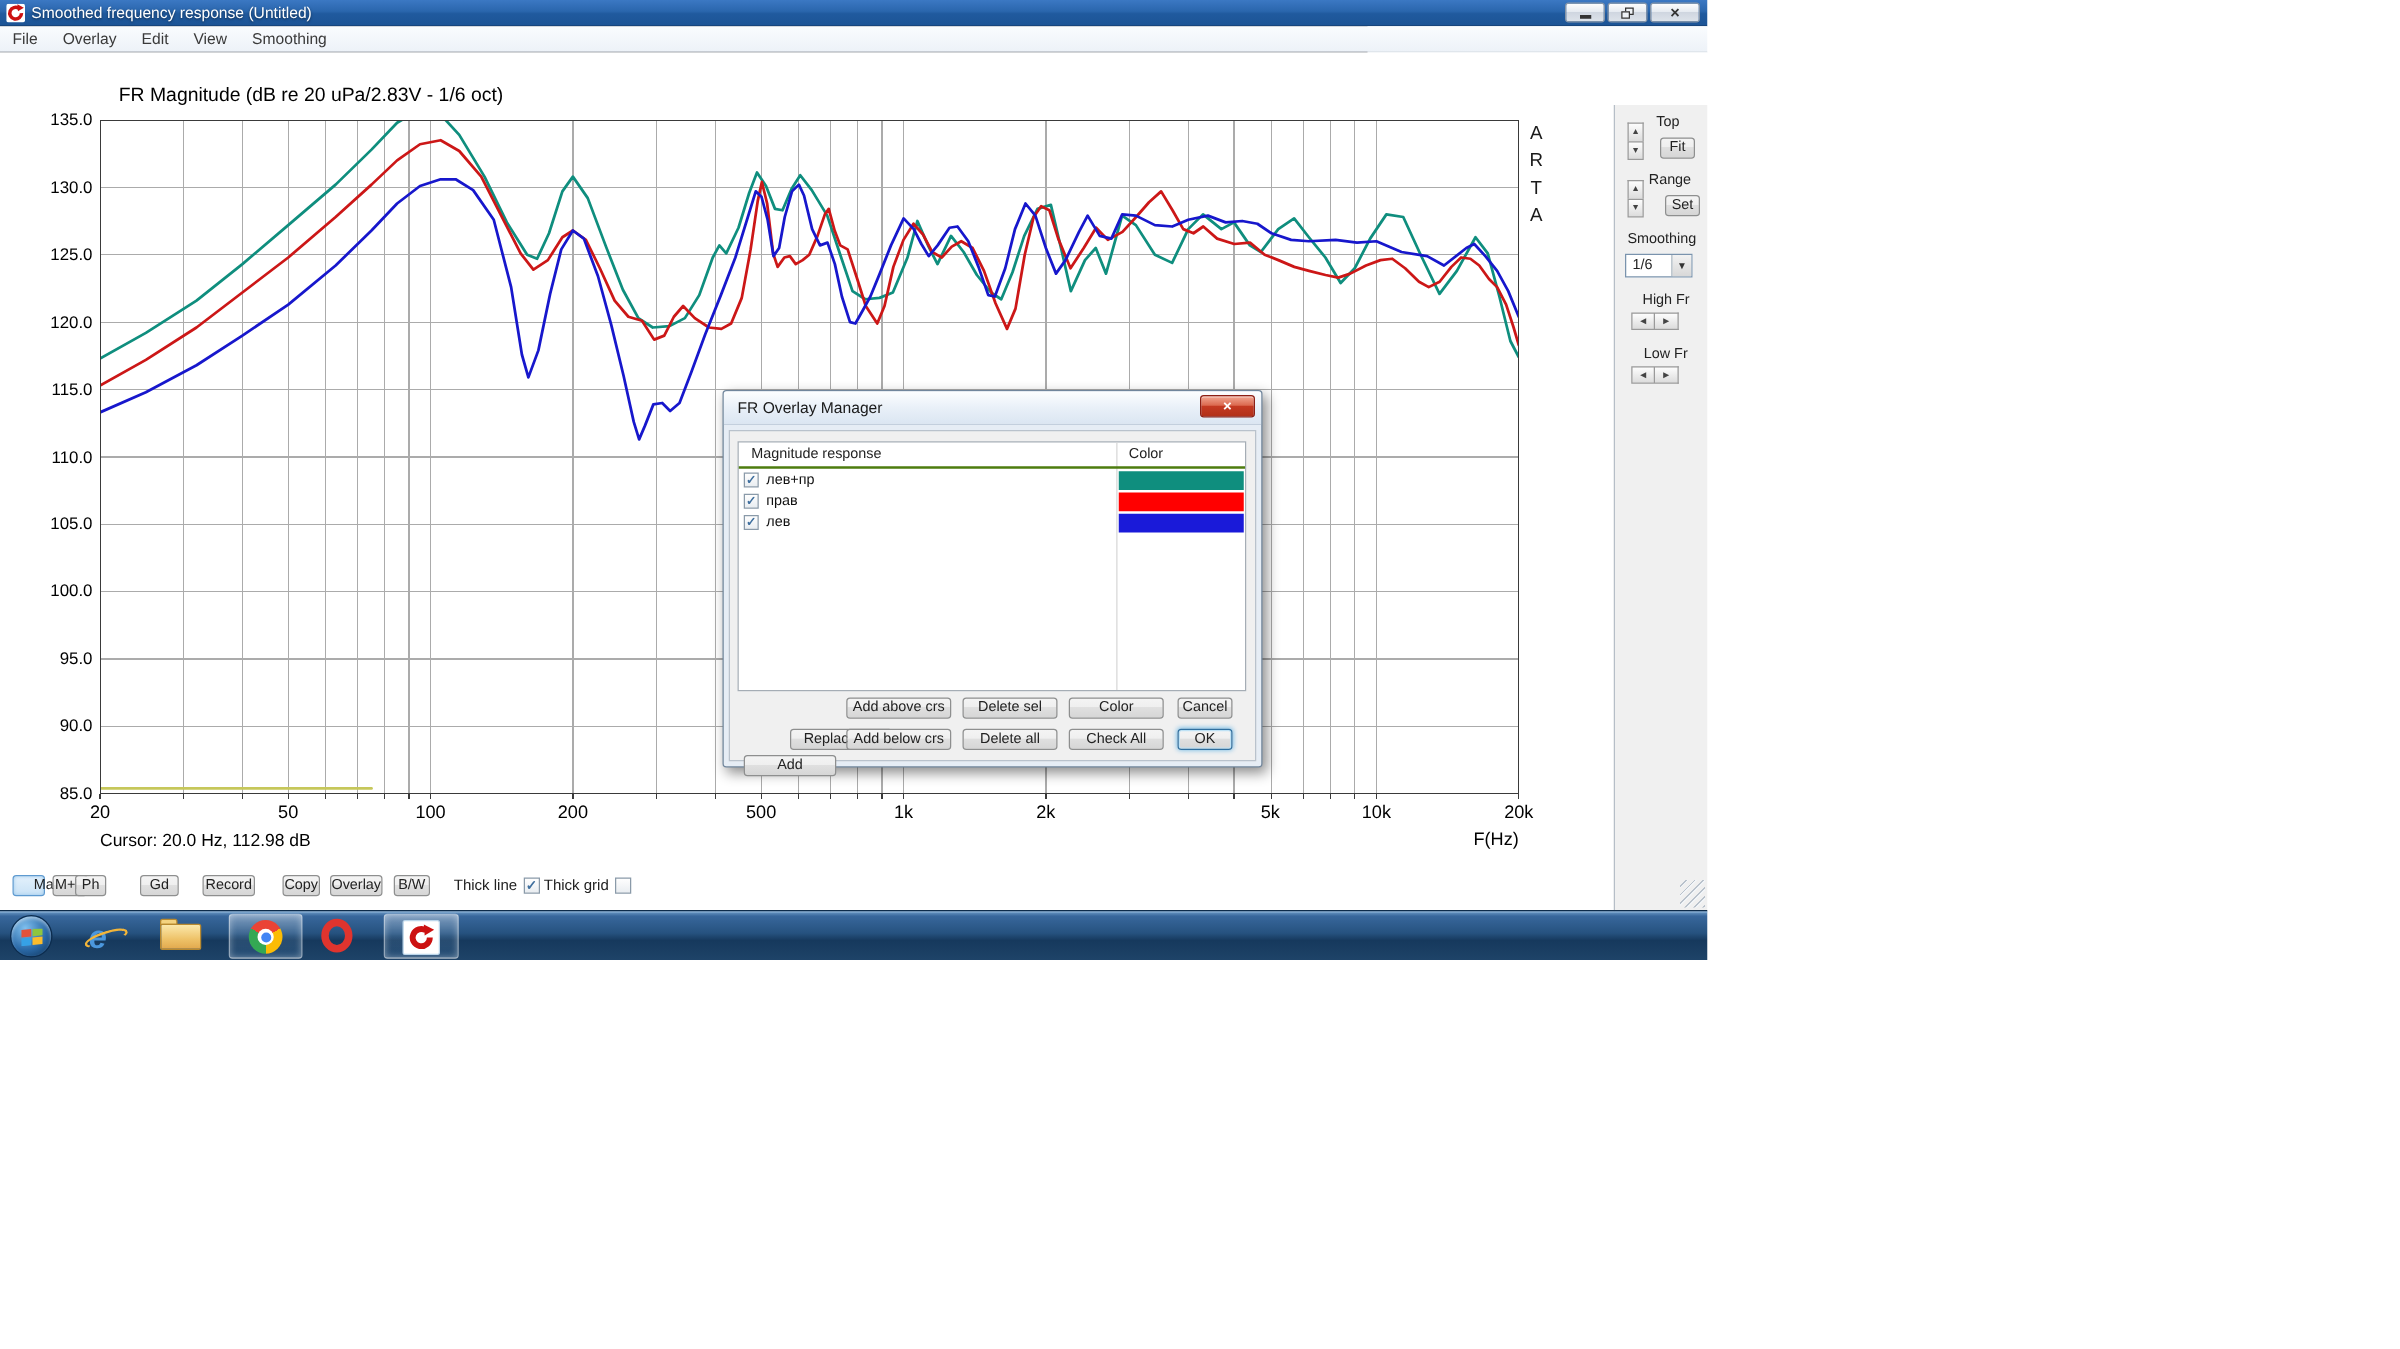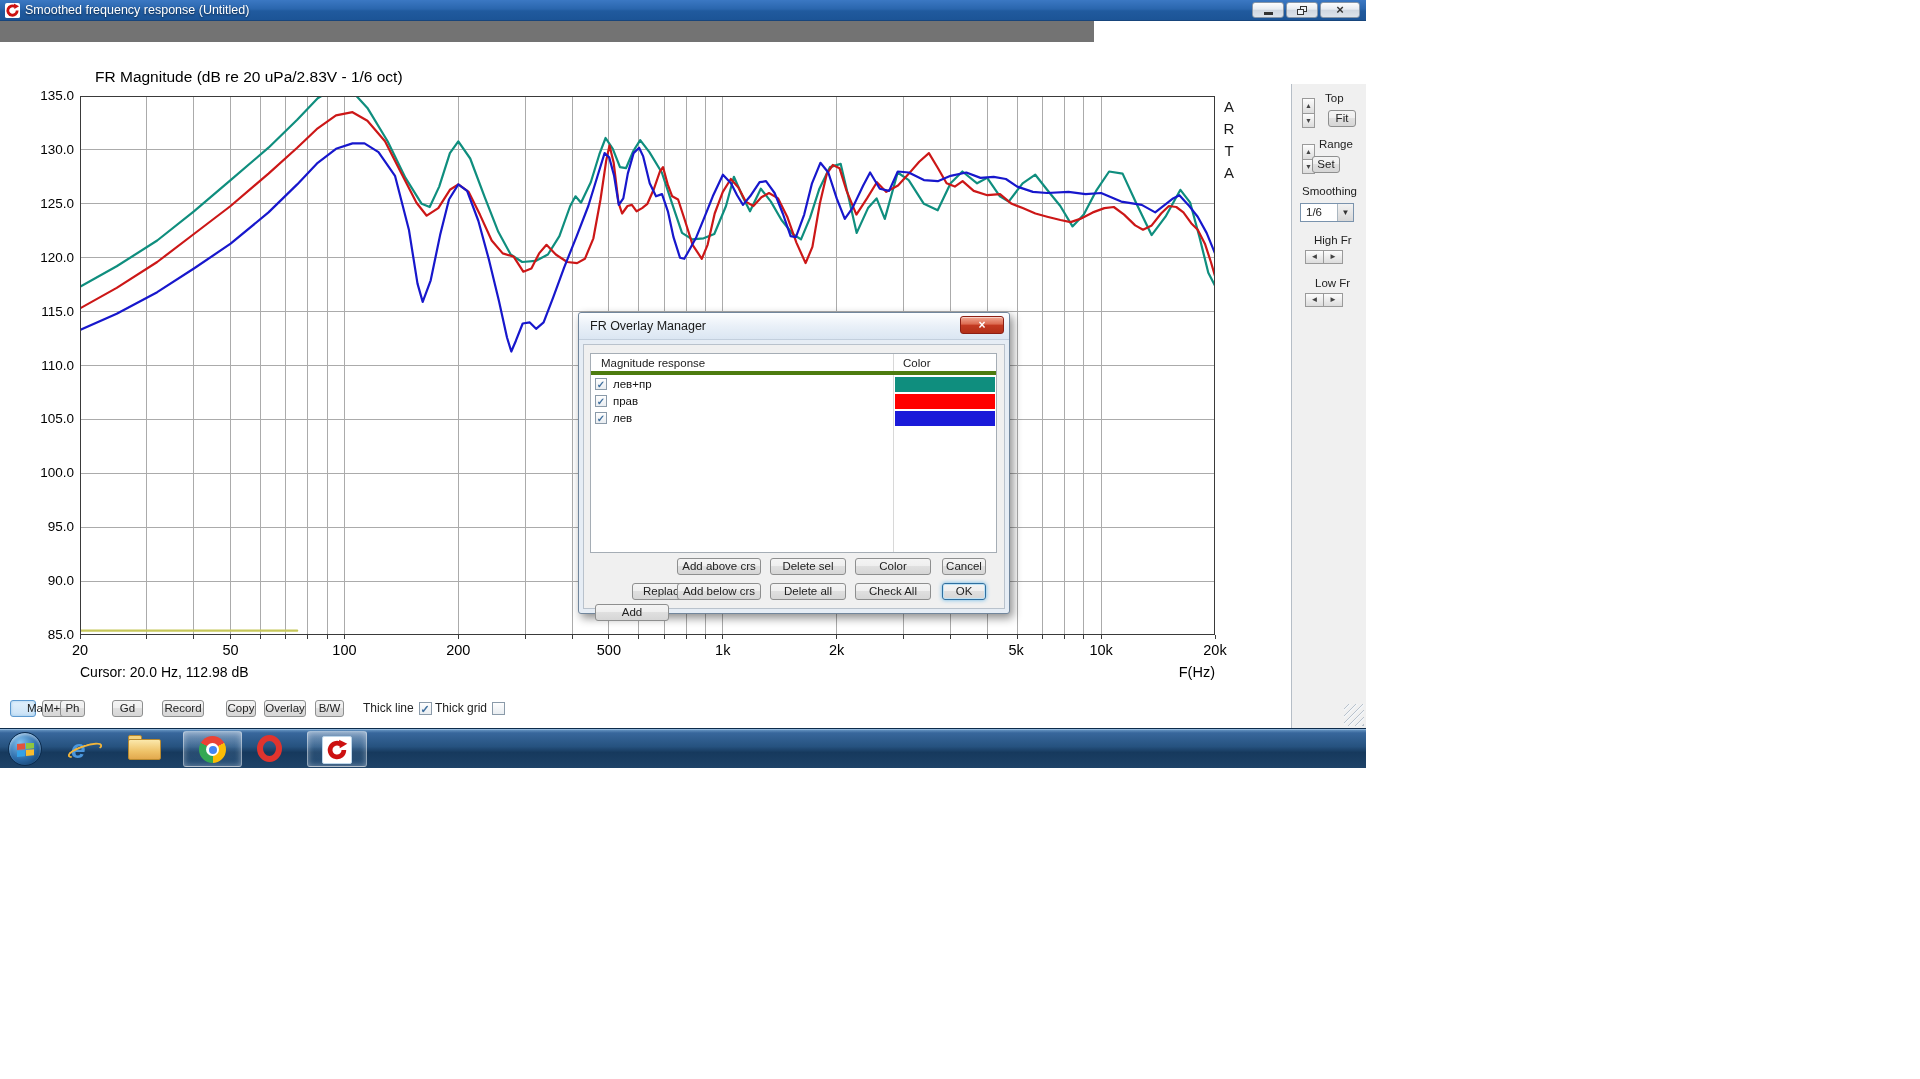--- a/index.html
+++ b/index.html
@@ -85,21 +85,21 @@
     background:linear-gradient(#fdfeff,#e9f0f8 50%,#dbe6f2); border-bottom:1px solid #c3cfdd;
     border-radius:3px 3px 0 0; }
   .dlg-title-text { position:absolute; left:11px; top:6px; font-size:12.5px; color:#1a1a1a; }
   .dlg-close { position:absolute; right:5px; top:3px; width:44px; height:18px; border:1px solid #8c1f14; border-radius:3px;
     background:linear-gradient(#f2a893,#dc6a50 45%,#c43a22 50%,#b23018);
     color:#fff; font-weight:bold; font-size:12px; text-align:center; line-height:16px;
     box-shadow:inset 0 1px 0 rgba(255,255,255,.5); }
   .dlg-inner { position:absolute; left:4px; top:31px; right:4px; bottom:4px; background:#f0f0f0; border:1px solid #b9c2cc; }
   .dlg-list { position:absolute; left:6px; top:8px; width:407px; height:200px; background:#fff; border:1px solid #a5adb5; }
   .dlg-colline { position:absolute; left:302px; top:0; bottom:0; width:1px; background:#d8d8d8; }
-  .dlg-head { position:absolute; left:0; top:0; right:0; height:21px; border-bottom:4px solid #4d7c0f; }
+  .dlg-head { position:absolute; left:0; top:0; right:0; height:21px; border-bottom:2px solid #4d7c0f; }
   .dlg-head span { position:absolute; top:3px; font-size:11.5px; color:#222; }
   .dlg-rows { position:absolute; left:0; top:22px; right:0; bottom:0; }
   .dlg-row { position:relative; height:17px; }
   .dlg-row .chkbox { position:absolute; left:4px; top:2px; width:12px; height:12px; line-height:11px; font-size:10px;}
   .dlg-row .rowlab { position:absolute; left:22px; top:2px; font-size:11.5px; color:#111; }
   .dlg-row .swatch { position:absolute; left:304px; top:1px; width:100px; height:15px; }
   .dlg-btn { position:absolute; height:17px; line-height:15px; text-align:center; font-size:11.5px; color:#222;
     border:1px solid #8e8f8f; border-radius:3px;
     background:linear-gradient(#f4f4f4,#efefef 45%,#e0e0e0 46%,#d6d6d6); }
   .dlg-btn.default { border-color:#2f6f9f; box-shadow:0 0 4px #67b6e6, inset 0 0 0 1px #bfe2f5; }
@@ -157,20 +157,21 @@
               <i></i>
               <i></i>
             </span>
           </div>
         <div class="winbtn close">
             <span class="glyph-x">×</span>
           </div>
       </div>
     </div>
 
+    <div class="menubar" id="menubar"><span>File</span><span>Overlay</span><span>Edit</span><span>View</span><span>Smoothing</span></div>
 
     <div class="client">
       <div class="chart-title">FR Magnitude (dB re 20 uPa/2.83V - 1/6 oct)</div>
 
       <div class="plot" id="plotbox">
           <svg width="1135" height="539" viewBox="0 0 1135 539" style="overflow:visible">
             <defs>
               <clipPath id="pc">
                 <rect x="0" y="0" width="1135" height="539"></rect>
               </clipPath>
@@ -293,21 +294,21 @@
             <div>▲</div>
             <div>▼</div>
           </div>
         <div class="sp-btn" style="left:36px;top:26px;">Fit</div>
 
         <div class="sp-label" style="left:27px;top:54px;">Range</div>
         <div class="spinner" style="left:10px;top:60px;">
             <div>▲</div>
             <div>▼</div>
           </div>
-        <div class="sp-btn" style="left:20px;top:72px;">Set</div>
+        <div class="sp-btn" style="left:40px;top:72px;">Set</div>
 
         <div class="sp-label" style="left:10px;top:101px;">Smoothing</div>
         <div class="combo">
           <span>1/6</span>
           <span class="arrow">▼</span>
         </div>
 
         <div class="sp-label" style="left:22px;top:150px;">High Fr</div>
         <div class="hpair" style="left:13px;top:166px;">
             <div>◄</div>

